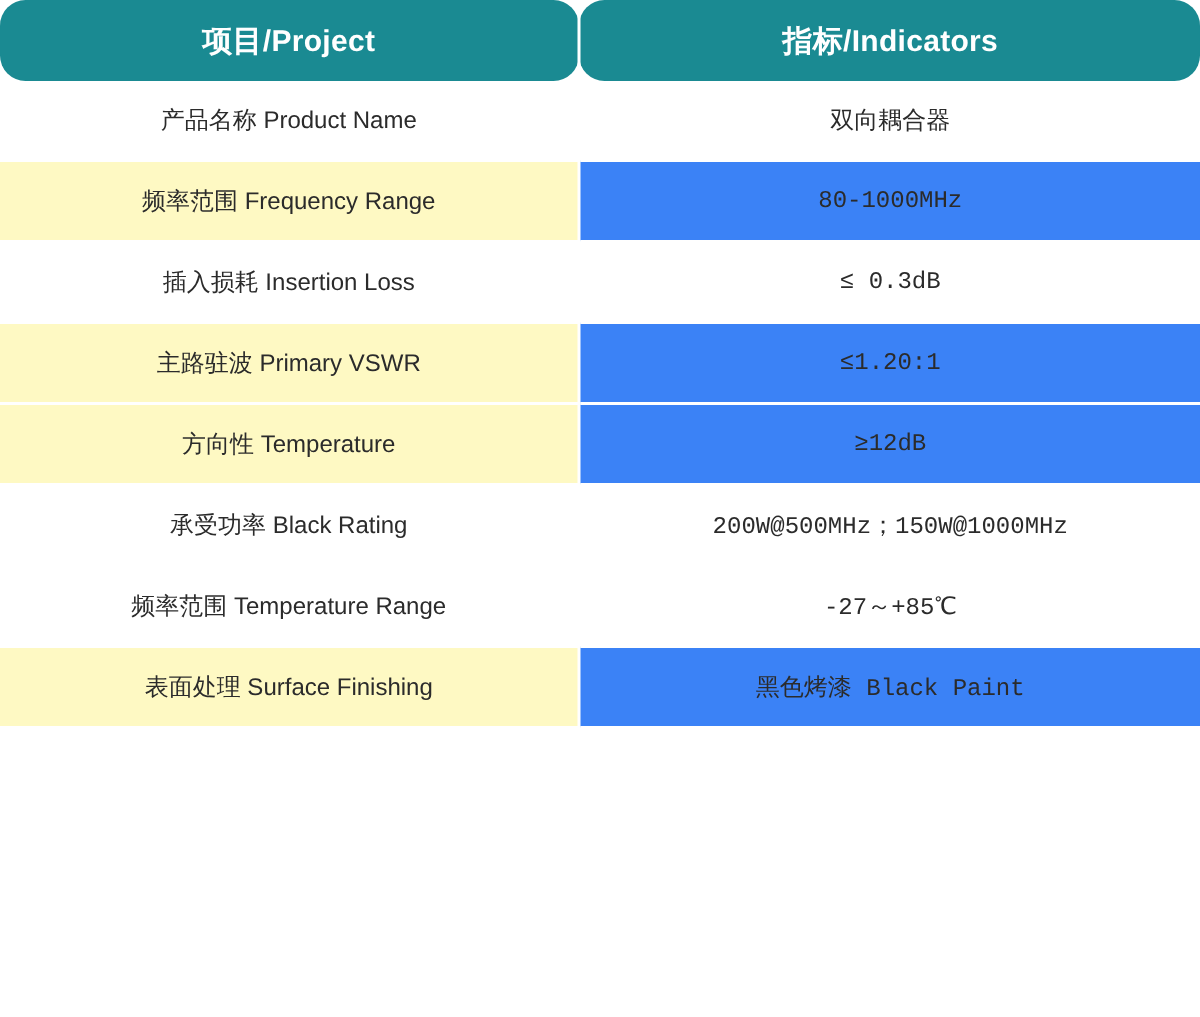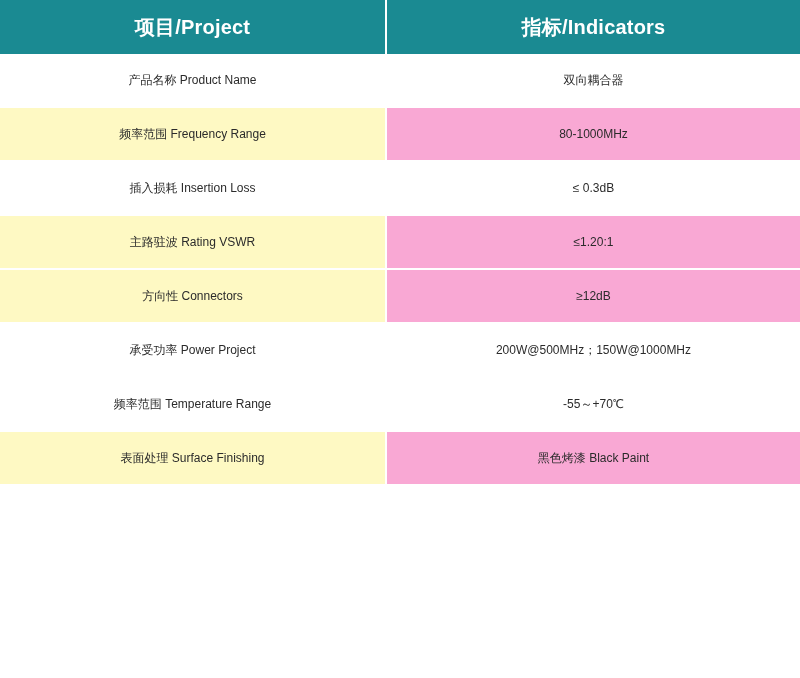--- a/index.html
+++ b/index.html
@@ -25,43 +25,45 @@
     background: #1a8a92;
     color: #ffffff;
     font-size: 20px;
     font-weight: bold;
     height: 54px;
     text-align: center;
     vertical-align: middle;
     padding: 0;
     border-right: 2px solid #ffffff;
     letter-spacing: 0.2px;
+    border-radius: 17px;
   }
   .spec-table th:last-child {
     border-right: none;
     margin-left: 32px;
   }
   .spec-table td {
-    font-size: 12px;
+    font-size: 16px;
     color: #2b2b2b;
     height: 52px;
     text-align: center;
     vertical-align: middle;
     padding: 0 8px;
     border-right: 2px solid #ffffff;
     border-bottom: 2px solid #ffffff;
   }
   .spec-table td:last-child {
     border-right: none;
+    font-family: Liberation Mono, monospace;
   }
   tr.row-odd td {
     background: #ffffff;
   }
   tr.row-even td {
-    background: #f9a8d4;
+    background: #3b82f6;
   }
   tr.row-odd td.cell-project {
     background: #ffffff;
   }
   tr.row-even td.cell-project {
     background: #fef9c3;
   }
 </style>
 </head>
 <body>
@@ -84,33 +86,33 @@
     </tr>
     <tr class="row-even">
       <td class="cell-project">频率范围 Frequency Range</td>
       <td class="cell-indicator">80-1000MHz</td>
     </tr>
     <tr class="row-odd">
       <td class="cell-project">插入损耗 Insertion Loss</td>
       <td class="cell-indicator">≤ 0.3dB</td>
     </tr>
     <tr class="row-even">
-      <td class="cell-project">主路驻波 Rating VSWR</td>
+      <td class="cell-project">主路驻波 Primary VSWR</td>
       <td class="cell-indicator">≤1.20:1</td>
     </tr>
     <tr class="row-even">
-      <td class="cell-project">方向性 Connectors</td>
+      <td class="cell-project">方向性 Temperature</td>
       <td class="cell-indicator">≥12dB</td>
     </tr>
     <tr class="row-odd">
-      <td class="cell-project">承受功率 Power Project</td>
+      <td class="cell-project">承受功率 Black Rating</td>
       <td class="cell-indicator">200W@500MHz；150W@1000MHz</td>
     </tr>
     <tr class="row-odd">
       <td class="cell-project">频率范围 Temperature Range</td>
-      <td class="cell-indicator">-55～+70℃</td>
+      <td class="cell-indicator">-27～+85℃</td>
     </tr>
     <tr class="row-even">
       <td class="cell-project">表面处理 Surface Finishing</td>
       <td class="cell-indicator">黑色烤漆 Black Paint</td>
     </tr>
   </tbody>
 </table>
 
 </body></html>

